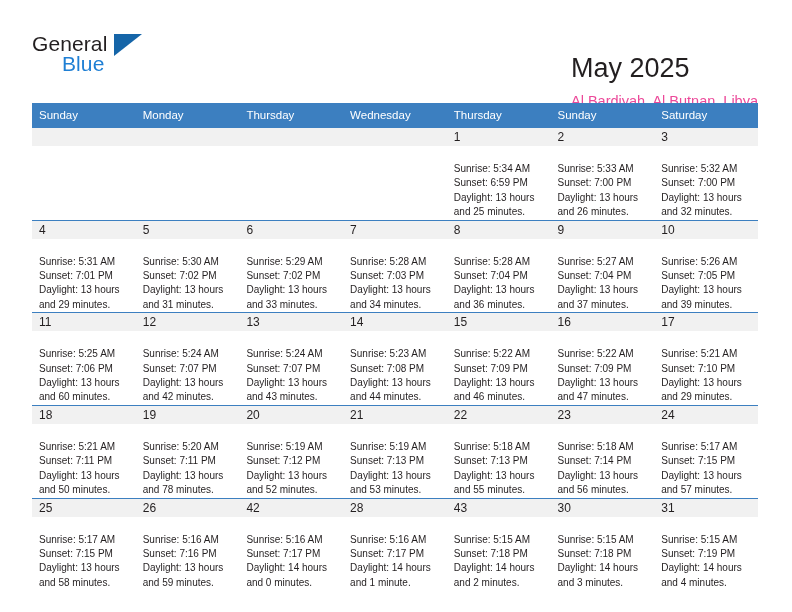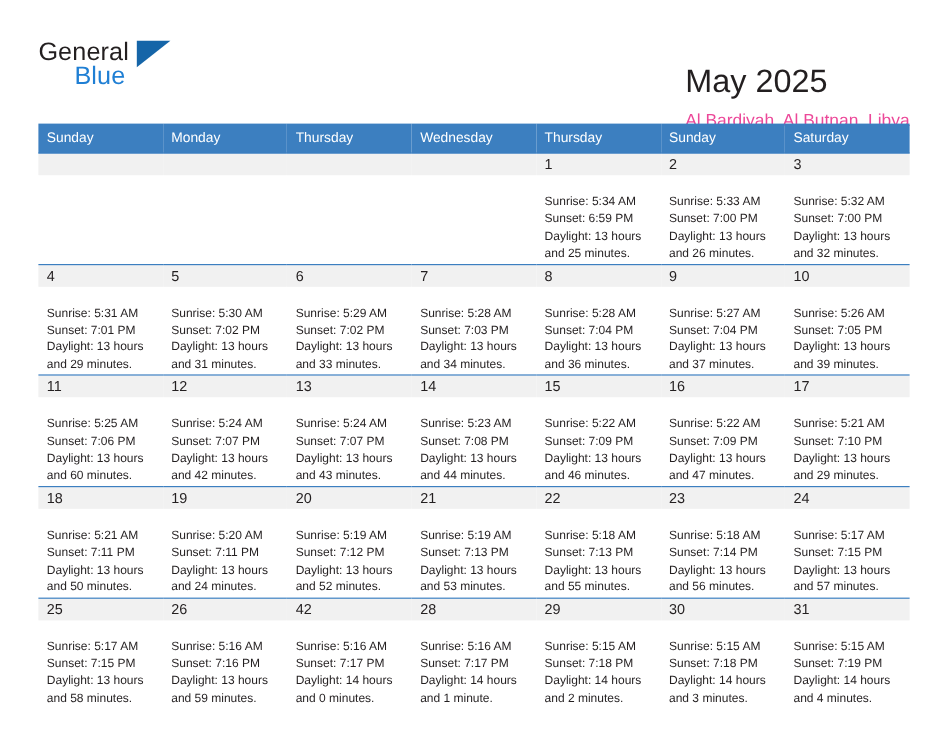--- a/index.html
+++ b/index.html
@@ -361,21 +361,21 @@
                 <div>Daylight: 13 hours</div>
                 <div>and 50 minutes.</div>
               </div>
             </td>
             <td>
               <div class="daynum-band">19</div>
               <div class="cell-body">
                 <div>Sunrise: 5:20 AM</div>
                 <div>Sunset: 7:11 PM</div>
                 <div>Daylight: 13 hours</div>
-                <div>and 24 minutes.</div>
+                <div>and 78 minutes.</div>
               </div>
             </td>
             <td>
               <div class="daynum-band">20</div>
               <div class="cell-body">
                 <div>Sunrise: 5:19 AM</div>
                 <div>Sunset: 7:12 PM</div>
                 <div>Daylight: 13 hours</div>
                 <div>and 52 minutes.</div>
               </div>
@@ -448,21 +448,21 @@
             <td>
               <div class="daynum-band">28</div>
               <div class="cell-body">
                 <div>Sunrise: 5:16 AM</div>
                 <div>Sunset: 7:17 PM</div>
                 <div>Daylight: 14 hours</div>
                 <div>and 1 minute.</div>
               </div>
             </td>
             <td>
-              <div class="daynum-band">29</div>
+              <div class="daynum-band">43</div>
               <div class="cell-body">
                 <div>Sunrise: 5:15 AM</div>
                 <div>Sunset: 7:18 PM</div>
                 <div>Daylight: 14 hours</div>
                 <div>and 2 minutes.</div>
               </div>
             </td>
             <td>
               <div class="daynum-band">30</div>
               <div class="cell-body">

